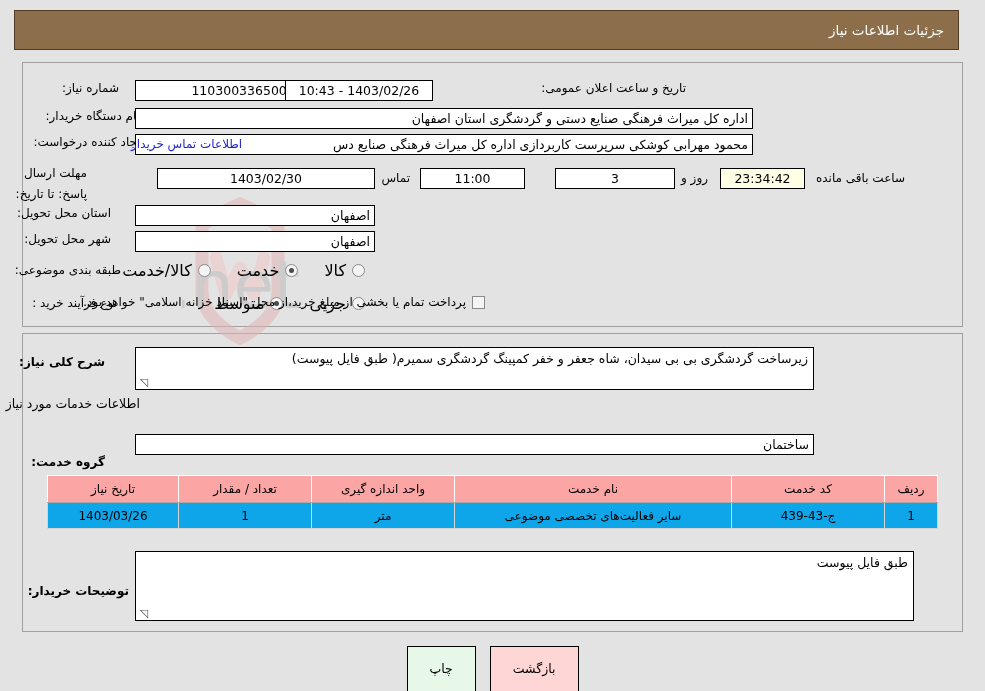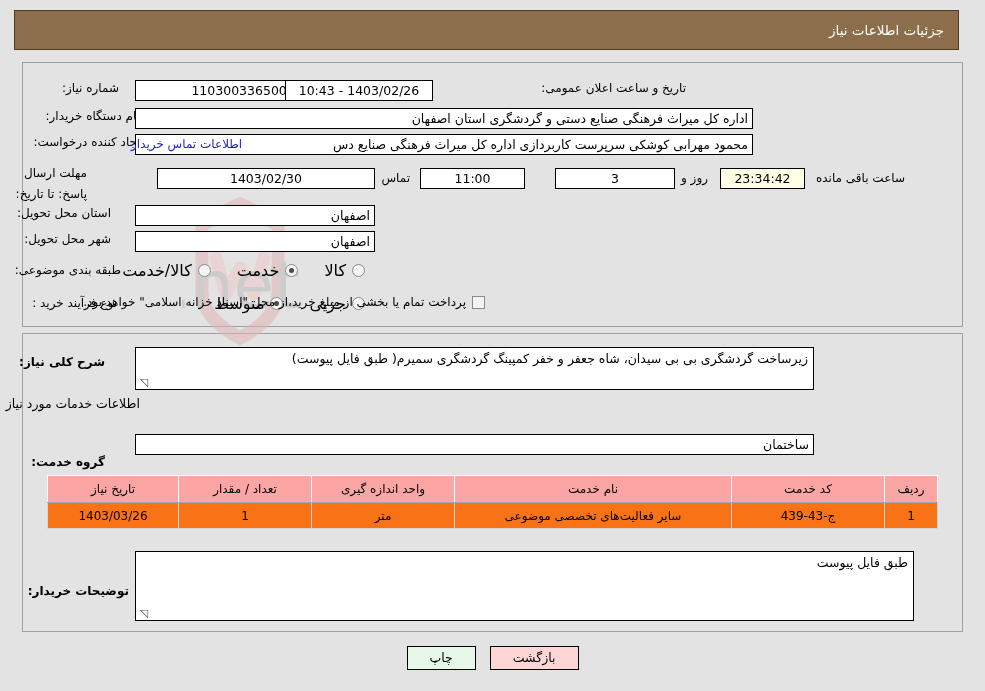--- a/index.html
+++ b/index.html
@@ -186,21 +186,21 @@
     border: 1px solid #ffffff;
     border-bottom: 1px solid #a8a8a8;
     color: #000;
     font-weight: normal;
     height: 26px;
     padding: 0 6px;
     text-align: center;
     font-size: 12px;
   }
   .items-table td {
-    background: #f97316;
+    background: #0ea5e9;
     border: 1px solid #d4d4d4;
     height: 25px;
     padding: 0 2px;
     text-align: center;
     color: #000;
     font-size: 12px;
   }
 
   
   .btn-bar {
@@ -208,21 +208,21 @@
     left: 0; top: 646px;
     width: 985px;
     display: flex;
     justify-content: center;
     gap: 14px;
     z-index: 6;
   }
   .btn {
     border: 1px solid #000000;
     font-size: 12.5px;
-    padding: 3px 22px;
+    padding: 14px 22px;
     cursor: pointer;
     font-family: "DejaVu Sans", "Liberation Sans", sans-serif;
     color: #000;
     line-height: 16px;
   }
   .btn-print { background: #e8f8e8; }
   .btn-back  { background: #ffd6d6; }
 </style>
 </head>
 <body>

